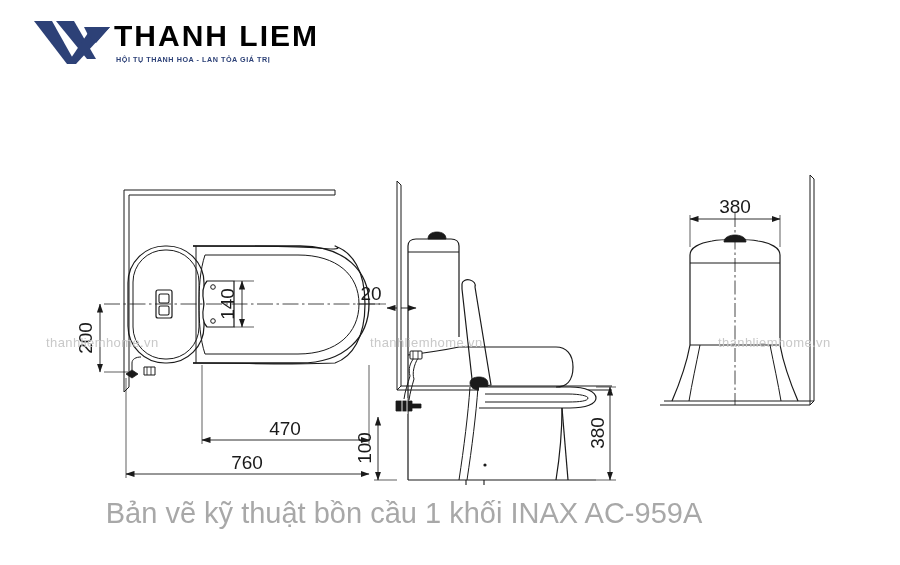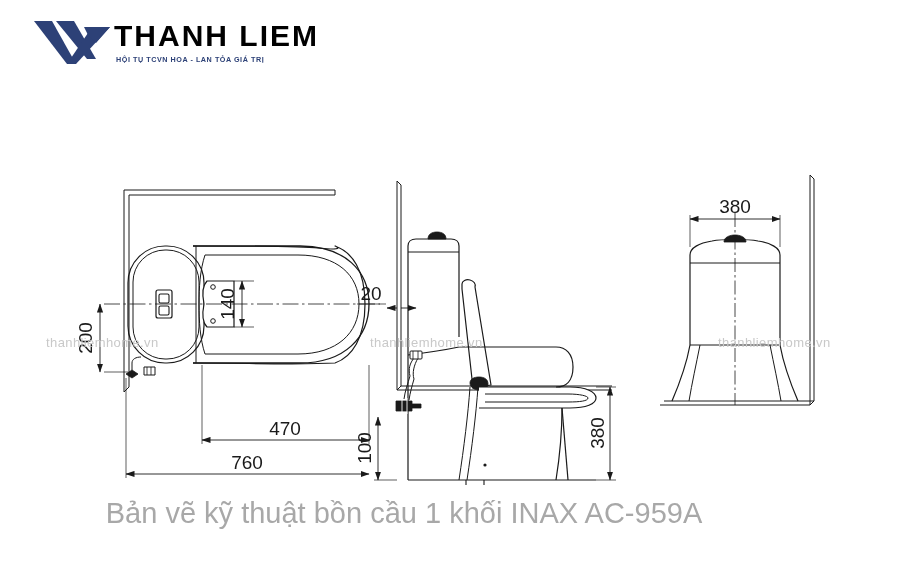--- a/index.html
+++ b/index.html
@@ -60,21 +60,21 @@
       <svg width="78" height="56" viewBox="0 0 78 56">
 
         <polygon points="2,6 20,6 44,49 35,49" fill="#2d4177"></polygon>
         <polygon points="24,6 42,6 64,44 55,44" fill="#2d4177"></polygon>
         <polygon points="44,49 35,49 60,12 78,12" fill="#2d4177"></polygon>
         <polygon points="52,12 78,12 64,28 56,20" fill="#2d4177"></polygon>
       </svg>
     </span>
     <span class="logo-text-wrap">
       <span class="logo-name">THANH LIEM</span>
-      <span class="logo-tagline">HỘI TỤ TCVN HOA - LAN TỎA GIÁ TRỊ</span>
+      <span class="logo-tagline">HỘI TỤ THANH HOA - LAN TỎA GIÁ TRỊ</span>
     </span>
   </div>
 </div>
 
 <div class="drawing">
 <svg width="900" height="390" viewBox="0 0 900 390">
   <defs>
     <marker id="ar" markerWidth="9" markerHeight="7" refX="8.5" refY="3.5" orient="auto" markerUnits="userSpaceOnUse">
       <polygon points="0,0.4 9,3.5 0,6.6" fill="#1a1a1a"></polygon>
     </marker>

